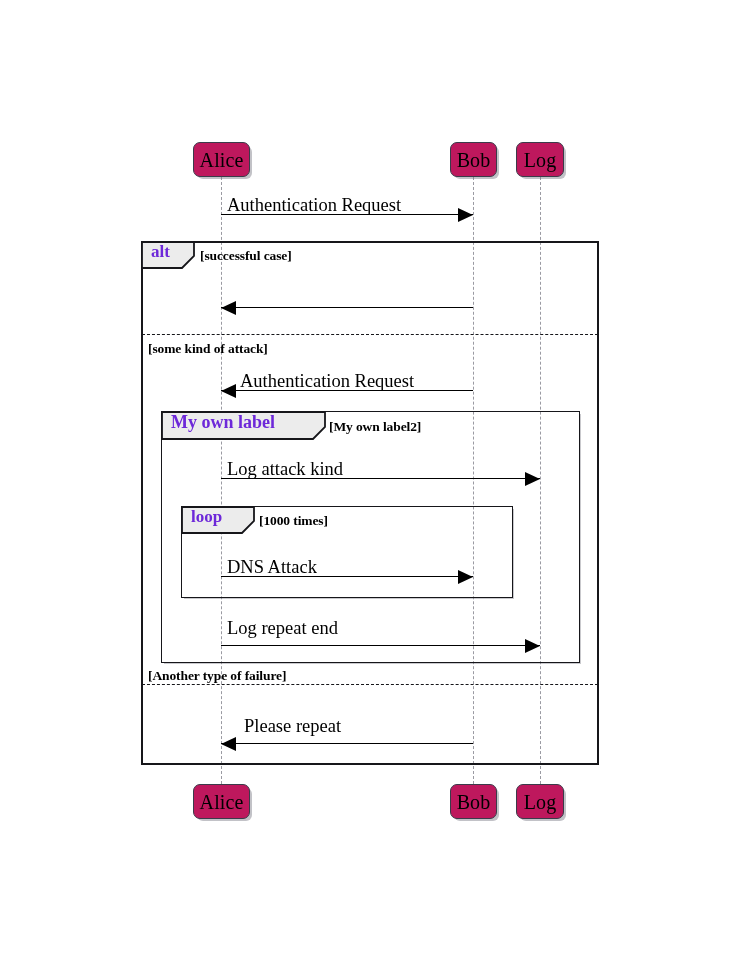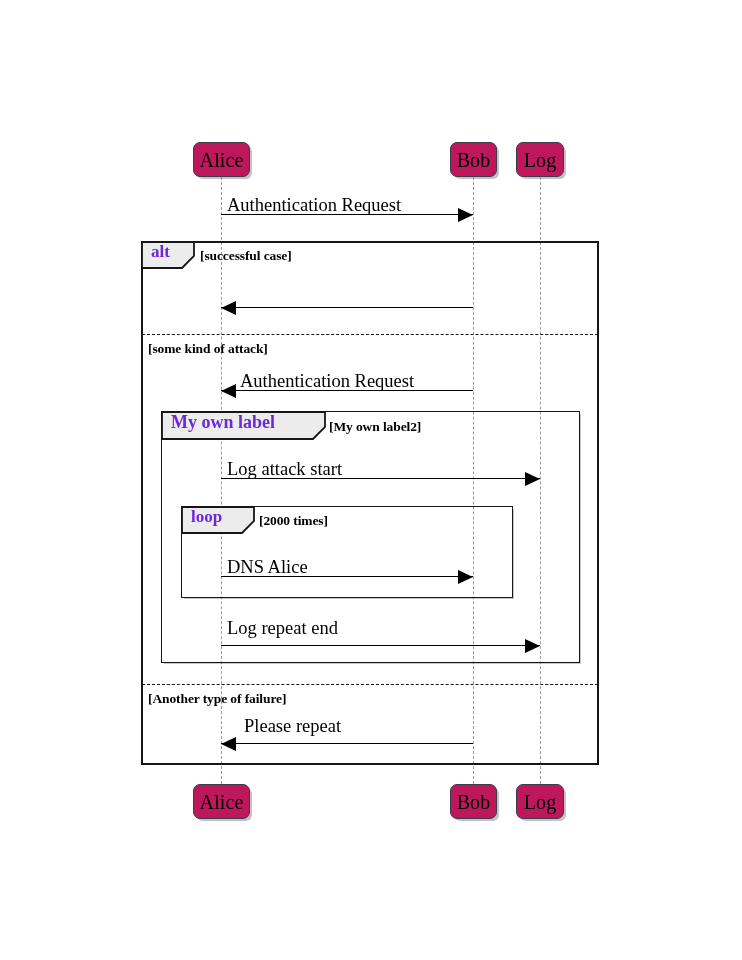--- a/index.html
+++ b/index.html
@@ -133,39 +133,39 @@
       <span class="tab-text">My own label</span>
     </div>
     <div class="guard" style="left: 329px; top: 419px;">[My own label2]</div>
     <div class="frame-inner" style="left: 181px; top: 506px; width: 332px; height: 92px;"></div>
     <div class="tab" style="left: 182px; top: 507px; width: 72px; height: 16px; background: transparent; padding-left: 9px; font-size: 17px;">
       <svg width="72" height="28">
         <polygon points="0,0 72,0 72,14 60,26 0,26" fill="#ececec" stroke="#16161a" stroke-width="1.8"></polygon>
       </svg>
       <span class="tab-text">loop</span>
     </div>
-    <div class="guard" style="left: 259px; top: 513px;">[2000 times]</div>
+    <div class="guard" style="left: 259px; top: 513px;">[1000 times]</div>
     <div class="divider" style="left: 142px; top: 334px; width: 456px;"></div>
     <div class="guard" style="left: 148px; top: 341px;">[some kind of attack]</div>
     <div class="divider" style="left: 142px; top: 684px; width: 456px;"></div>
-    <div class="guard" style="left: 148px; top: 691px; font-family: Liberation Serif, serif;">[Another type of failure]</div>
+    <div class="guard" style="left: 148px; top: 668px; font-family: Liberation Serif, serif;">[Another type of failure]</div>
     <div class="msg-line" style="left: 221px; top: 214px; width: 252px;"></div>
     <div class="arrowhead right" style="top: 207.8px; left: 458px;"></div>
     <div class="msg-label" style="left: 227px; top: 196px;">Authentication Request</div>
     <div class="msg-line" style="left: 221px; top: 307px; width: 252px;"></div>
     <div class="arrowhead left" style="top: 300.8px; left: 221px;"></div>
     <div class="msg-line" style="left: 221px; top: 390px; width: 252px;"></div>
     <div class="arrowhead left" style="top: 383.8px; left: 221px;"></div>
     <div class="msg-label" style="left: 240px; top: 372px;">Authentication Request</div>
     <div class="msg-line" style="left: 221px; top: 478px; width: 319px;"></div>
     <div class="arrowhead right" style="top: 471.8px; left: 525px;"></div>
-    <div class="msg-label" style="left: 227px; top: 460px;">Log attack start</div>
+    <div class="msg-label" style="left: 227px; top: 460px;">Log attack kind</div>
     <div class="msg-line" style="left: 221px; top: 576px; width: 252px;"></div>
     <div class="arrowhead right" style="top: 569.8px; left: 458px;"></div>
-    <div class="msg-label" style="left: 227px; top: 558px;">DNS Alice</div>
+    <div class="msg-label" style="left: 227px; top: 558px;">DNS Attack</div>
     <div class="msg-line" style="left: 221px; top: 645px; width: 319px;"></div>
     <div class="arrowhead right" style="top: 638.8px; left: 525px;"></div>
     <div class="msg-label" style="left: 227px; top: 619px;">Log repeat end</div>
     <div class="msg-line" style="left: 221px; top: 743px; width: 252px;"></div>
     <div class="arrowhead left" style="top: 736.8px; left: 221px;"></div>
     <div class="msg-label" style="left: 244px; top: 717px; text-align: right;">Please repeat</div>
     <div class="participant" style="left: 193px; top: 142px; width: 57px; height: 35px;">
       <span>Alice</span>
     </div>
     <div class="participant" style="left: 450px; top: 142px; width: 47px; height: 35px;">

